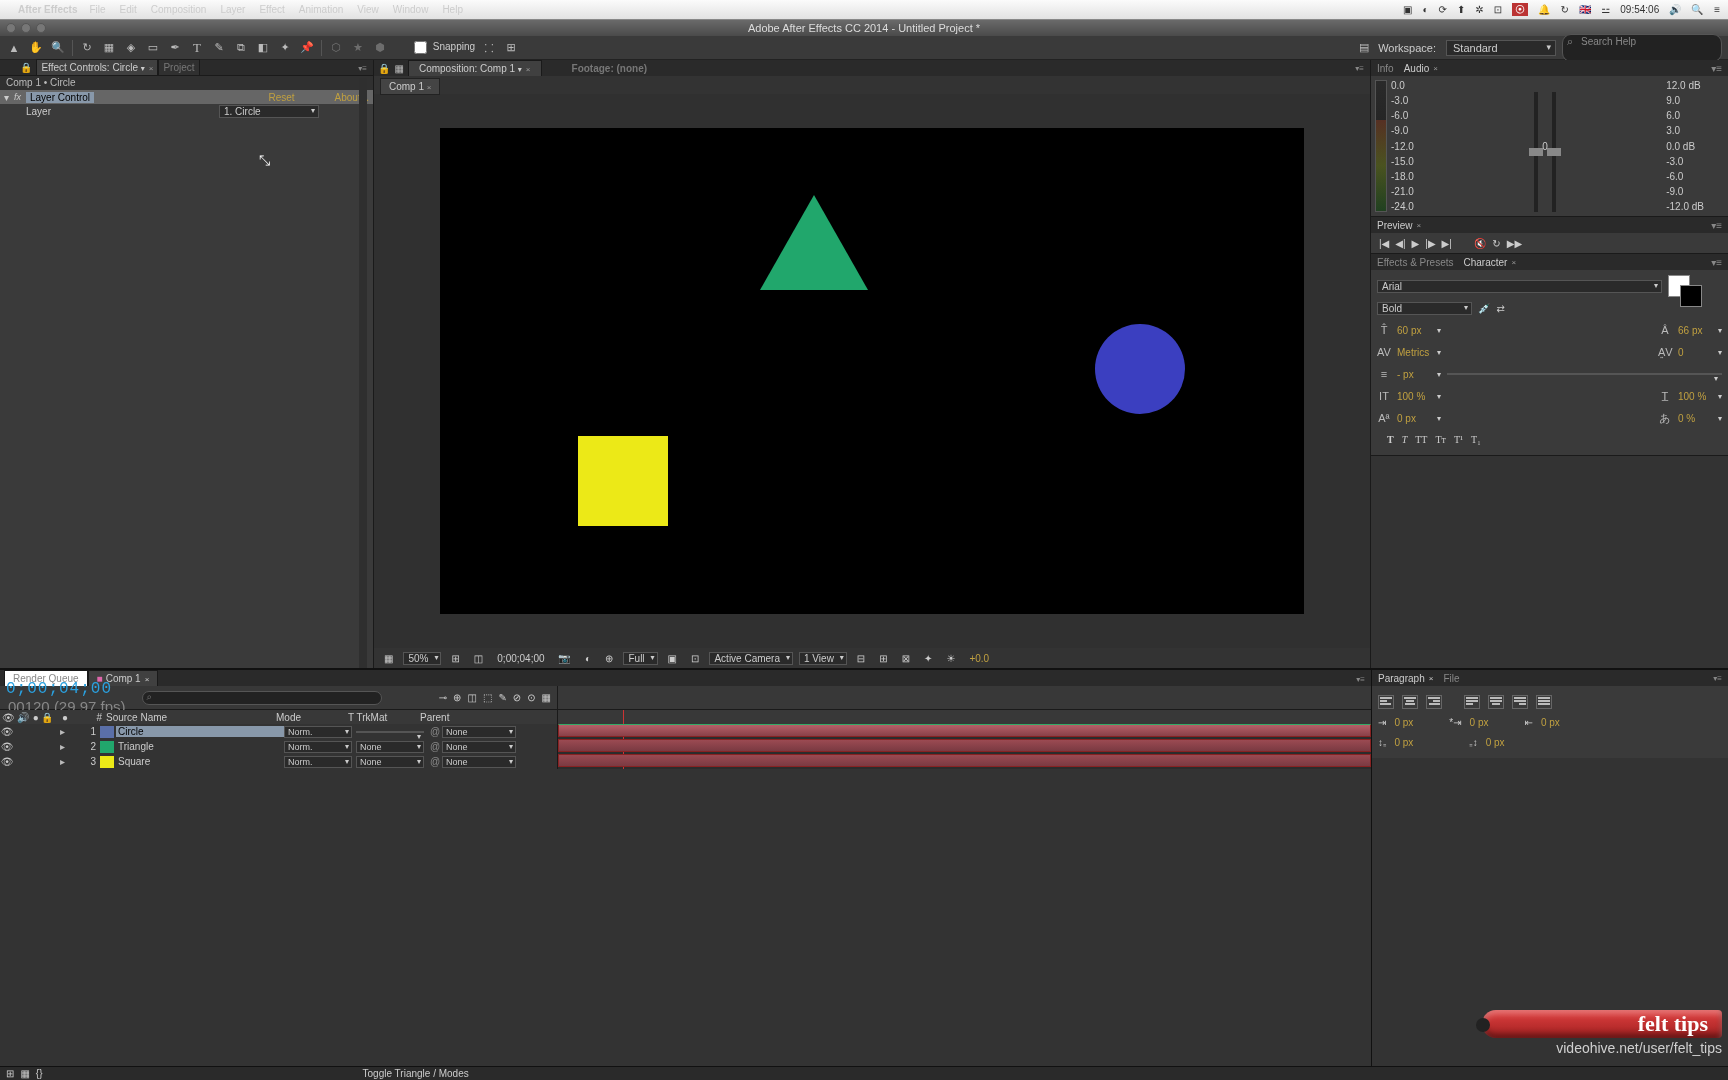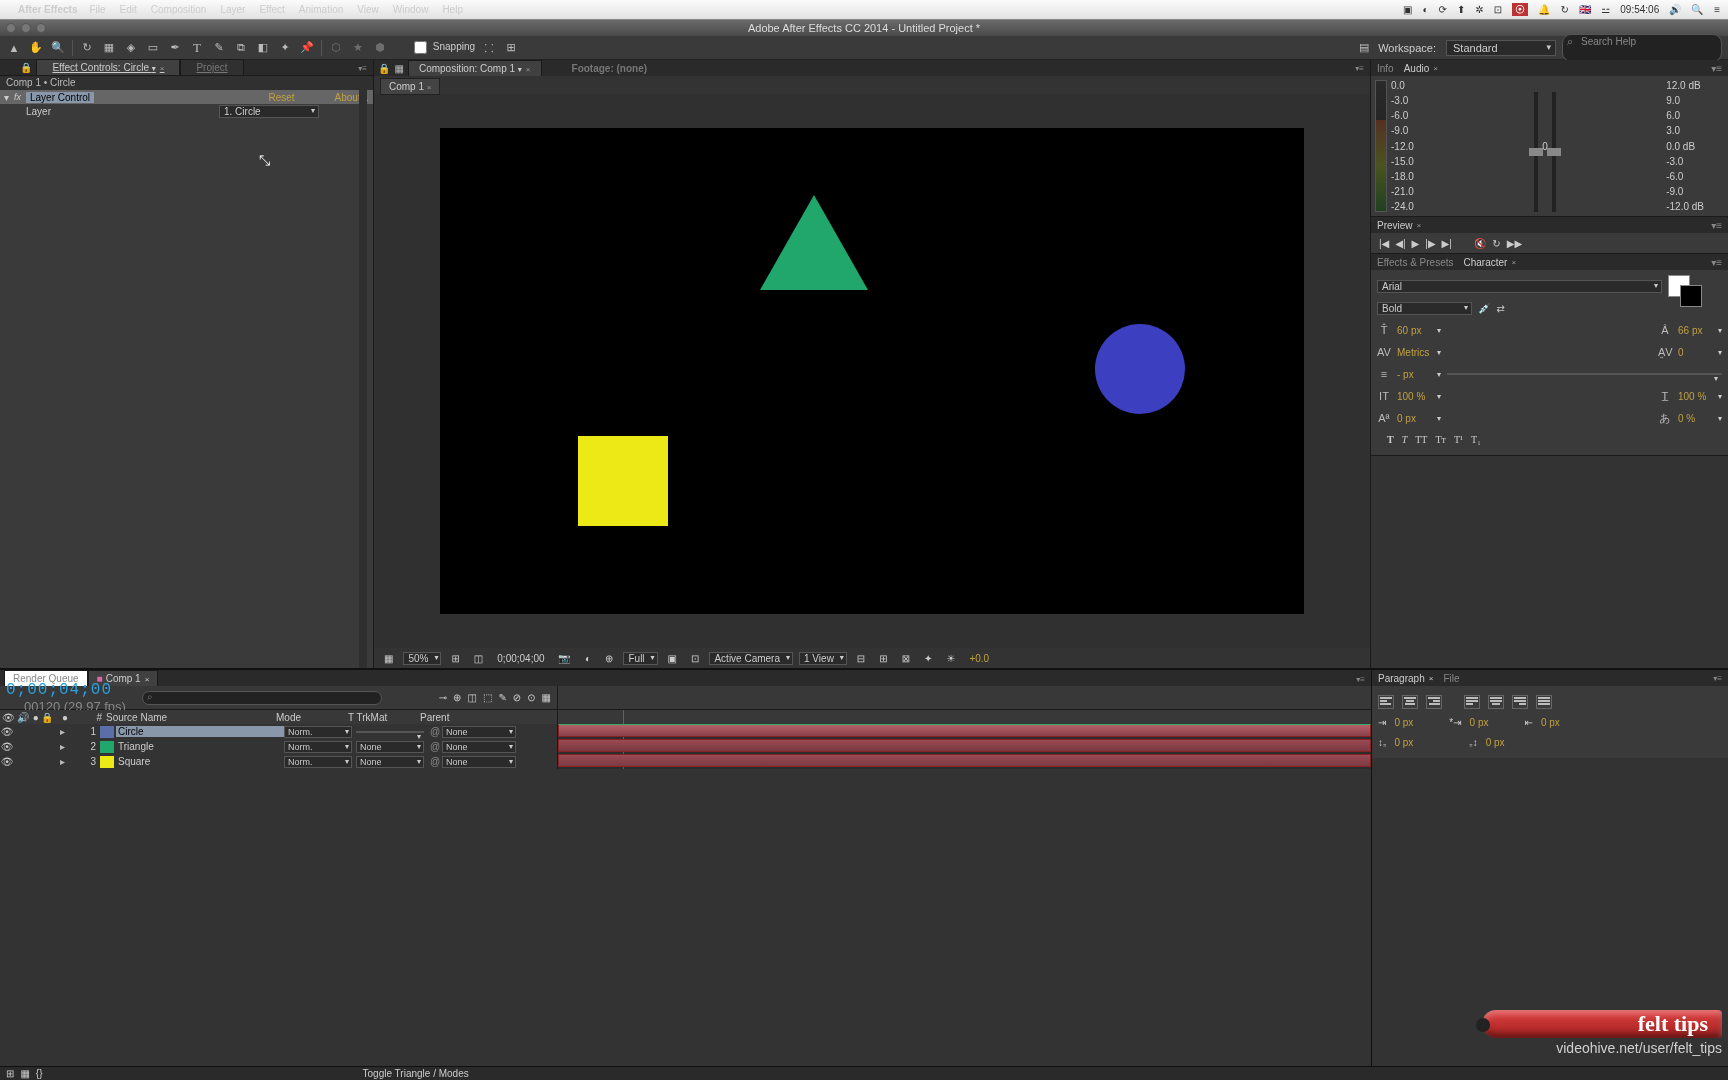--- a/index.html
+++ b/index.html
@@ -25,21 +25,21 @@
 .toolbar .snapping { margin-left:20px; font-size:10px; color:#bbb;}
 .toolbar .spacer { flex:1; }
 .toolbar .ws-label { font-size:11px; color:#ccc; margin-right:4px;}
 .toolbar .ws-dd { background:#2a2a2a; border:1px solid #555; padding:1px 40px 1px 6px; font-size:11px; position:relative; width:110px;}
 .toolbar .ws-dd:after { content:"▾"; position:absolute; right:4px; top:1px; font-size:9px;}
 .toolbar .search { background:#222; border:1px solid #555; border-radius:9px; width:160px; height:28px; padding:0 8px 0 18px; font-size:11px; color:#888; position:relative;}
 .toolbar .search:before { content:"⌕"; position:absolute; left:4px; top:0px; color:#888;}
 
 
 .panel-tabs { height:16px; background:#2a2a2a; display:flex; align-items:flex-end; font-size:10px; border-bottom:1px solid #1a1a1a;}
-.panel-tabs .ptab { padding:2px 15px; background:#404040; color:#ccc; border:1px solid #1a1a1a; border-bottom:none; position:relative;text-decoration:underline;}
+.panel-tabs .ptab { padding:2px 4px; background:#404040; color:#ccc; border:1px solid #1a1a1a; border-bottom:none; position:relative;}
 .panel-tabs .ptab.dim { color:#777; background:#303030;}
 .panel-tabs .ptab .x { margin-left:4px; font-size:8px; color:#999;}
 
 
 .ec-panel { position:absolute; top:60px; left:0; width:374px; height:608px; background:#3a3a3a; border-right:1px solid #1a1a1a;}
 .ec-sub { background:#303030; height:14px; font-size:10px; padding:1px 6px; color:#bbb;}
 .ec-row { display:flex; align-items:center; height:14px; padding:0 4px; font-size:10px;}
 .ec-row.heading { background:#666; color:#fff;}
 .ec-row .tw { width:10px; color:#ccc;}
 .ec-row .fx { width:12px; font-size:9px; color:#ccc; font-style:italic;}
@@ -94,21 +94,21 @@
 
 
 .timeline { position:absolute; top:668px; left:0; right:357px; bottom:14px; background:#333; border-top:2px solid #111;}
 .tl-tabs { height:16px; background:#2a2a2a; display:flex; align-items:flex-end; padding-left:4px;}
 .tl-tabs .tt { padding:2px 8px; background:#ffffff; color:#888; border:1px solid #1a1a1a; border-bottom:none; font-size:10px;}
 .tl-tabs .tt.active { background:#404040; color:#ccc;}
 .tl-tabs .tt .x{margin-left:4px;font-size:8px;}
 .tl-header { height:24px; background:#383838; display:flex; border-bottom:1px solid #1a1a1a;}
 .tl-left { width:558px; display:flex; align-items:center; padding:0 6px; gap:6px; border-right:1px solid #1a1a1a;}
 .tl-tc { color:#2aa1e0; font-size:16px; font-family:"Courier New",monospace; letter-spacing:1px;}
-.tl-fr { color:#888; font-size:13px; margin-left:18px;}
+.tl-fr { color:#888; font-size:15px; margin-left:2px;}
 .tl-search { background:#222; border:1px solid #555; height:14px; width:240px; border-radius:7px; margin-left:10px; position:relative;}
 .tl-search:before{content:"⌕";position:absolute;left:4px;top:-1px;color:#777;}
 .tl-icons { margin-left:auto; display:flex; gap:6px; color:#aaa;}
 .tl-ruler { flex:1; background:#2c2c2c; position:relative; height:24px;}
 .tick { position:absolute; top:0; height:24px; border-left:1px solid #555; font-size:9px; color:#999; padding-left:2px;}
 .workarea { position:absolute; top:14px; left:0; height:4px; background:#6a6a6a;}
 .cti { position:absolute; top:0; width:1px; background:#c33; }
 .cti .head{position:absolute;top:0;left:-4px;width:9px;height:9px;background:#e7cf4c;border:1px solid #aa8;}
 .layers-grid { display:flex;}
 .layer-cols { width:558px; background:#333; border-right:1px solid #1a1a1a;}

